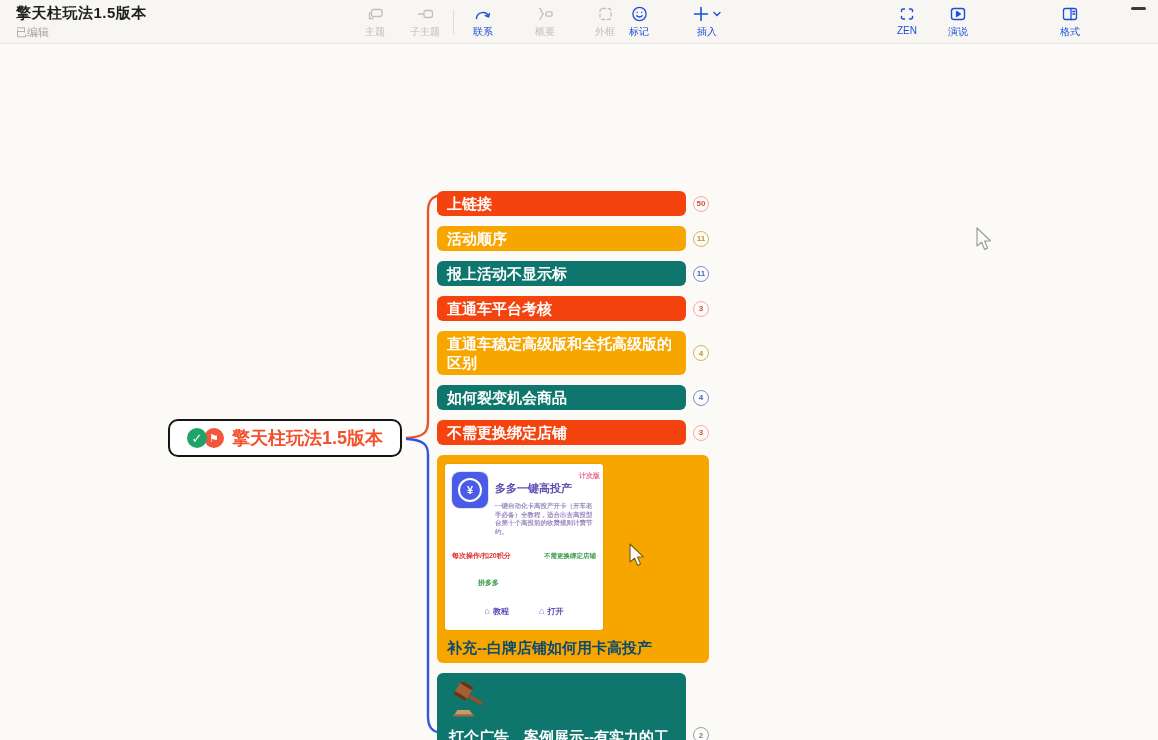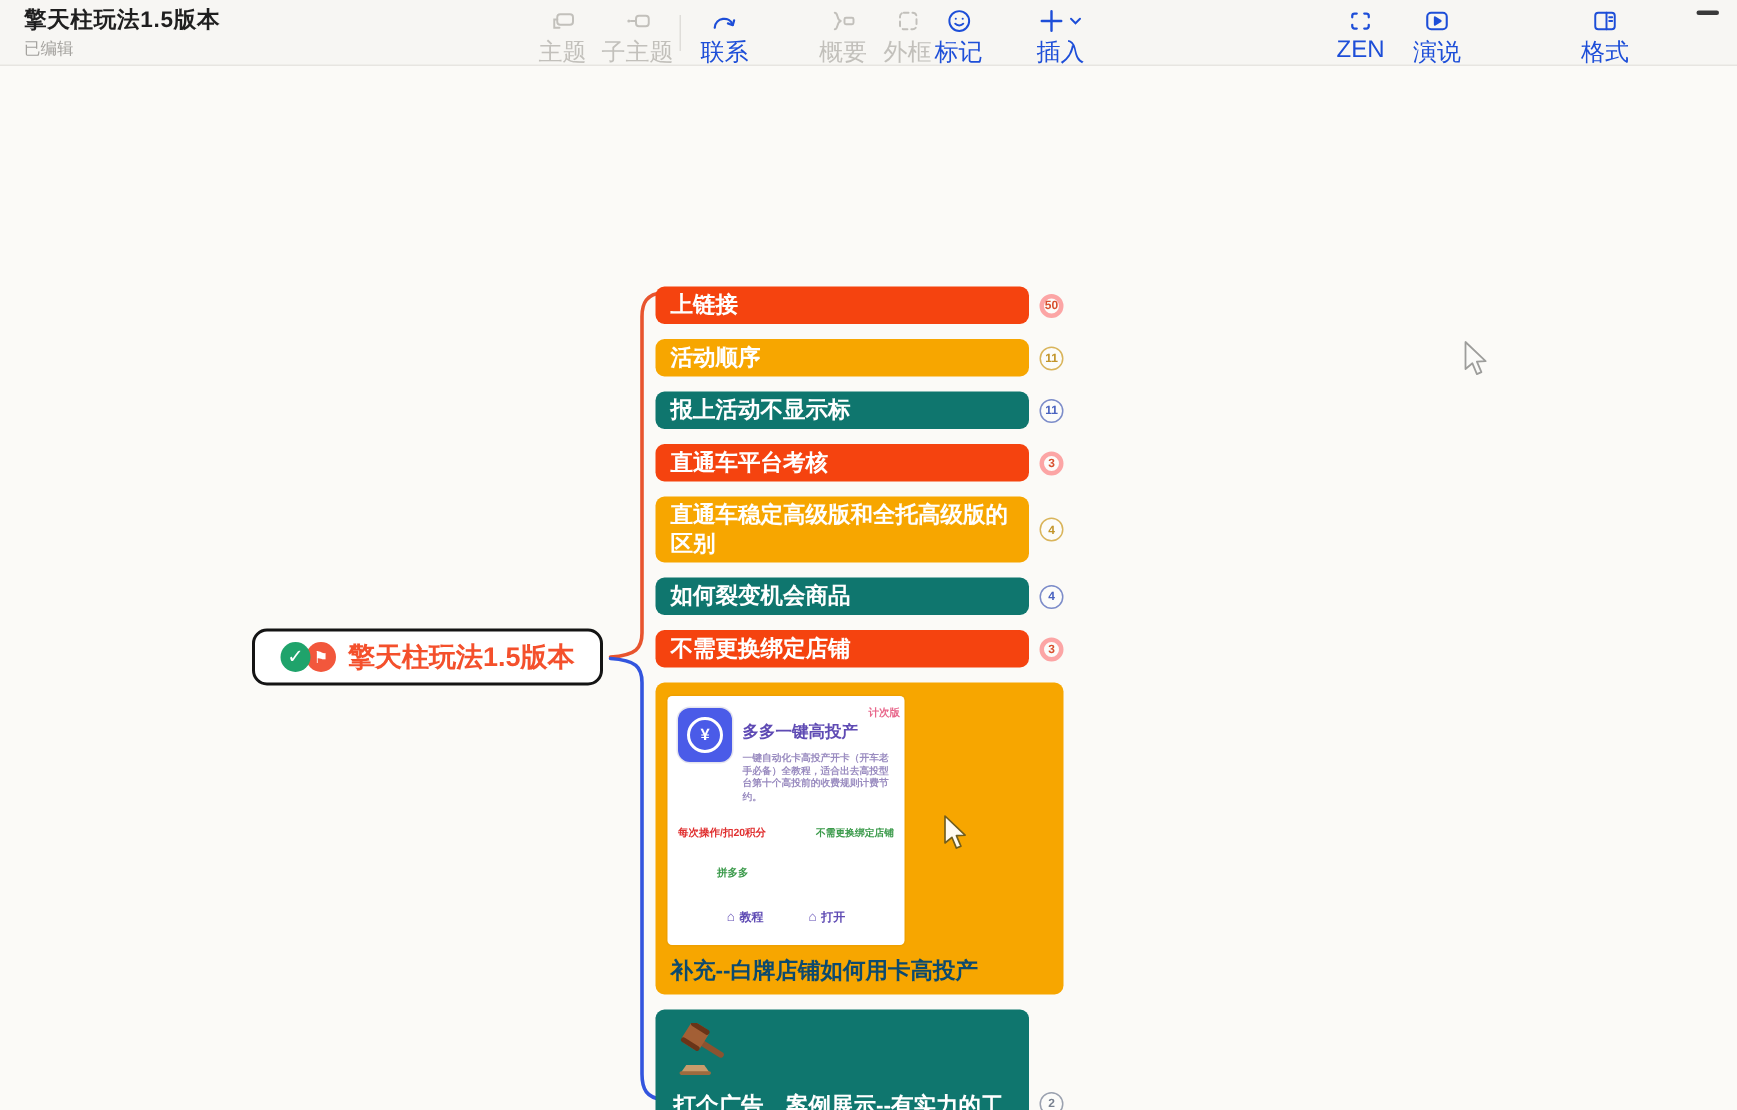--- a/index.html
+++ b/index.html
@@ -7,21 +7,21 @@
     font-family:"Liberation Sans","DejaVu Sans",sans-serif; background:#FBFAF7; }
 
   
   .topbar { position:absolute; left:0; top:0; width:1158px; height:44px;
     background:#F7F6F3; border-bottom:1px solid #E7E5E1; z-index:5; }
   .doc-info { position:absolute; left:16px; top:4px; }
   .doc-title { font-size:15px; font-weight:bold; color:#1f1f1f; letter-spacing:.5px; }
   .doc-status { font-size:11px; color:#A3A19D; margin-top:2px; }
   .tool { position:absolute; top:4px; width:50px; text-align:center; color:#1d4ed8; cursor:default; }
   .tool .ticon { height:20px; display:flex; align-items:center; justify-content:center; }
-  .tool .tlabel { font-size:16px; margin-top:1px; }
+  .tool .tlabel { font-size:10px; margin-top:1px; }
   .tool.disabled { color:#C2C0BB; }
   .tool.disabled .tlabel { color:#C2C0BB; }
   .tool svg { display:block; }
   .tb-sep { position:absolute; left:453px; top:10px; width:1px; height:24px; background:#DFDDD9; }
   .win-dash { position:absolute; right:12px; top:7px; width:15px; height:3px; background:#3a3a3a; border-radius:2px; }
 
   
   .canvas { position:absolute; left:0; top:44px; width:1158px; height:696px; background:#FBFAF7; }
 
   
@@ -42,21 +42,21 @@
     display:flex; flex-direction:column; gap:10px; }
   .row { display:flex; align-items:center; gap:7px; }
   .node { flex:1; border-radius:6px; color:#fff; font-weight:bold; font-size:15px;
     padding:3px 10px; line-height:19px; min-height:25px; }
   .node-red { background:#F5430F; }
   .node-orange { background:#F7A600; }
   .node-blue { background:#0f766e; }
   .badge { width:16px; height:16px; border-radius:50%; background:#FCFCFA; flex:none;
     display:flex; align-items:center; justify-content:center;
     font-size:8px; font-weight:bold; }
-  .badge-red    { border:3px solid #fca5a5; color:#D8502F; }
+  .badge-red    { border:1px solid #fca5a5; color:#D8502F; }
   .badge-yellow { border:1px solid #D9B45A; color:#C2952A; }
   .badge-blue   { border:1px solid #7C8CC9; color:#4A63C0; }
   .badge-gray   { border:1px solid #9AA1AF; color:#77808f; }
 
   
   .embed-node { padding:9px 10px 6px 8px; }
   .card { width:158px; background:#fff; border-radius:3px; padding:8px 7px 9px; position:relative;
     box-shadow:0 0 0 1px rgba(0,0,0,.03); }
   .card-tag { position:absolute; right:3px; top:2px; color:#E8688C; font-size:7px; }
   .card-head { display:flex; gap:7px; }
@@ -122,21 +122,21 @@
   <div class="tool" style="left:458px">
     <div class="ticon">
       <svg width="20" height="18" viewBox="0 0 20 18" fill="none" stroke="currentColor" stroke-width="1.5" stroke-linecap="round" stroke-linejoin="round">
         <path d="M3.5 13.5 C 4 6.5, 13.5 5.5, 15.5 11.5"></path>
         <path d="M12.3 10.6 L15.5 11.8 L16.4 8.6"></path>
       </svg>
     </div>
     <div class="tlabel">联系</div>
   </div>
 
-  <div class="tool disabled" style="left:537px">
+  <div class="tool disabled" style="left:520px">
     <div class="ticon">
       <svg width="20" height="18" viewBox="0 0 20 18" fill="none" stroke="currentColor" stroke-width="1.3" stroke-linecap="round" stroke-linejoin="round">
         <path d="M4.5 3.5 C7 3.5 5.5 8 8.5 9 C5.5 10 7 14.5 4.5 14.5"></path>
         <rect x="11" y="6.8" width="6" height="4.4" rx="1"></rect>
       </svg>
     </div>
     <div class="tlabel">概要</div>
   </div>
 
   <div class="tool disabled" style="left:580px">

